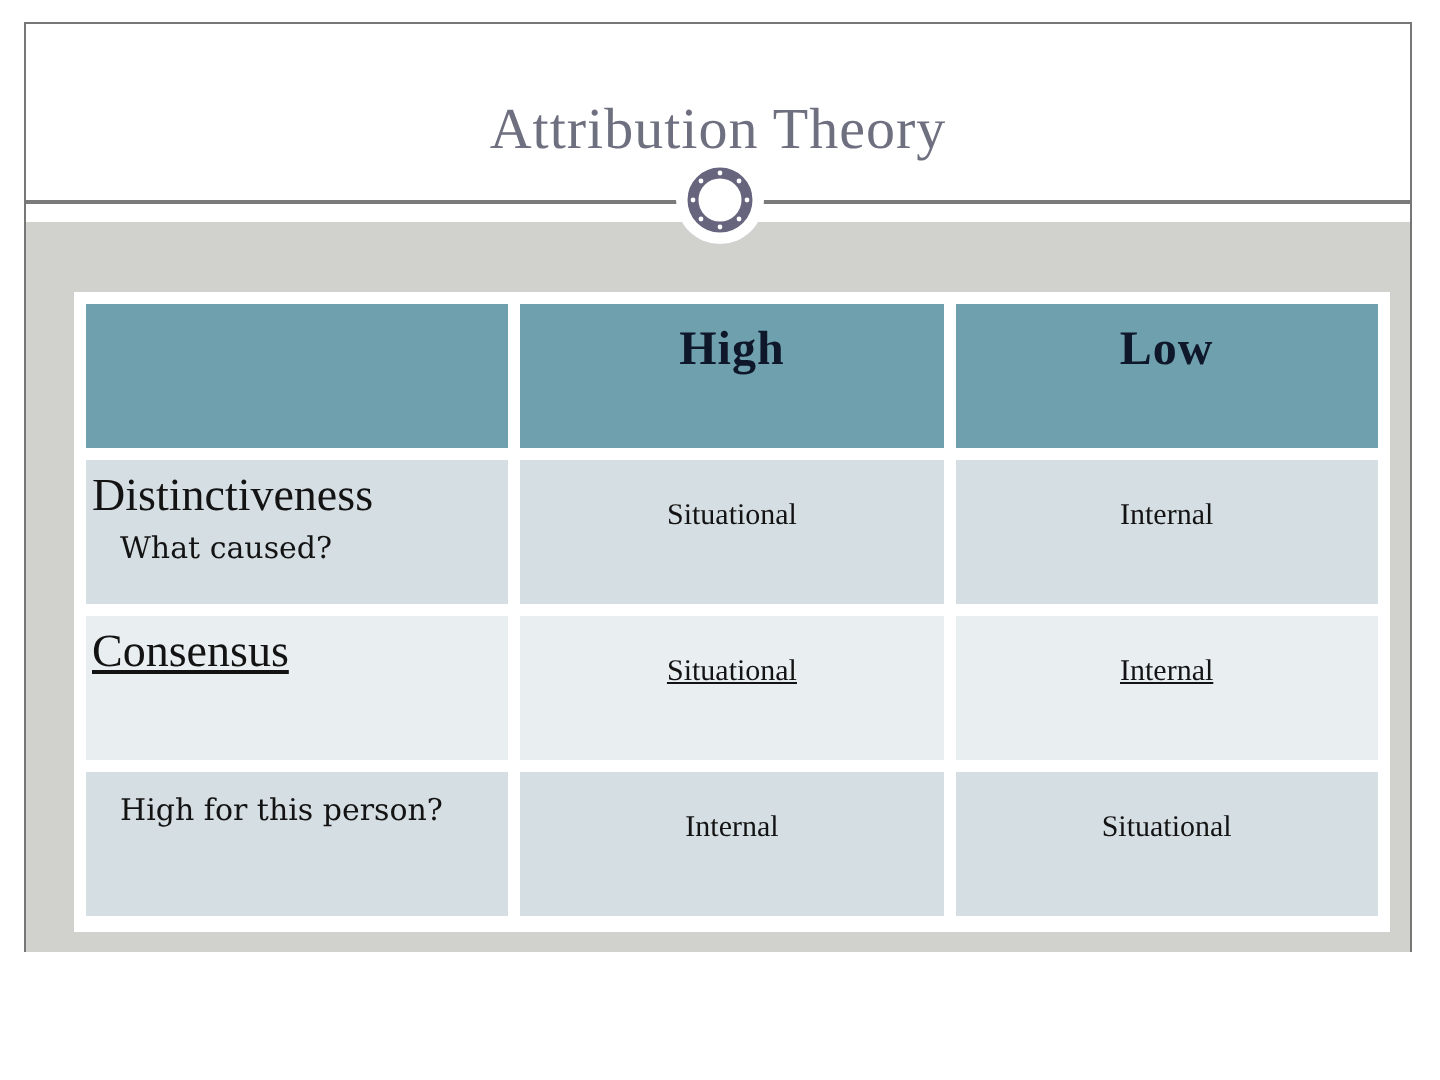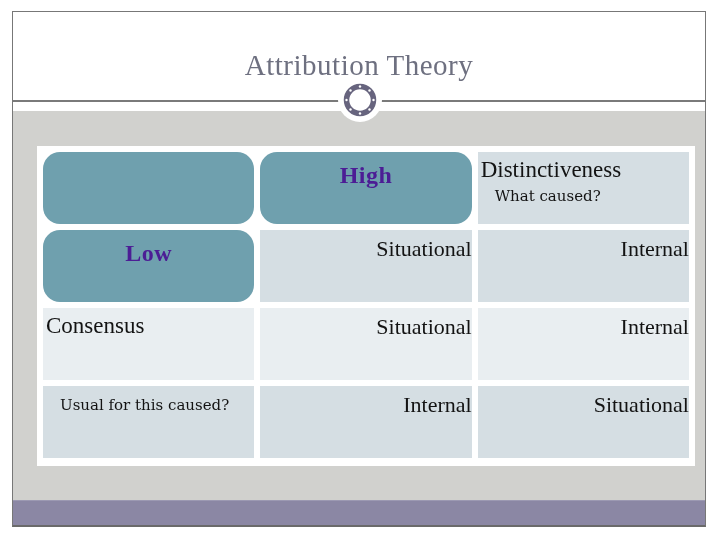--- a/index.html
+++ b/index.html
@@ -1,20 +1,20 @@
 <!DOCTYPE html>
 <html><head>
 <meta charset="utf-8">
 <style>
   * { margin: 0; padding: 0; box-sizing: border-box; }
   html, body { background: #ffffff; }
   .page {
     position: relative;
     width: 720px;
-    height: 540px;
+    height: 476px;
     background: #ffffff;
     font-family: "Liberation Serif", "DejaVu Serif", serif;
     overflow: hidden;
   }
   
   .frame {
     position: absolute;
     left: 12px; top: 11px;
     width: 694px; height: 516px;
     border: 1px solid #777777;
@@ -73,43 +73,42 @@
     background: #ffffff;
     display: grid;
     grid-template-columns: repeat(3, 1fr);
     grid-auto-rows: 72px;
     gap: 6px;
     padding: 6px;
   }
   .cell { overflow: hidden; }
   .head-cell {
     background: #6fa0ae;
-    color: #4c1d95;
+    color: #0f172a;
     font-weight: 700;
     font-size: 24px;
     letter-spacing: 0.5px;
     text-align: center;
     padding-top: 10px;
-    border-radius: 17px;
   }
   .row-a { background: #d5dee3; }
-  .row-b { background: #e9eef1; }
+  .row-b { background: #e9eef1; text-decoration: underline; }
   .label-cell { padding: 5px 4px 0 3px; color: #131313; }
   .row-label { font-size: 23px; line-height: 1.1; }
   .row-question {
     font-family: "DejaVu Serif", serif;
     font-size: 15px;
     margin-top: 5px;
     padding-left: 14px;
     color: #131313;
   }
   .value-cell {
-    text-align: right;
-    padding-top: 6px;
-    font-size: 22px;
+    text-align: center;
+    padding-top: 20px;
+    font-size: 15px;
     color: #131313;
   }
 </style>
 </head>
 <body>
 
 <div class="page">
 
   <div class="frame">
 
@@ -135,35 +134,35 @@
       <circle cx="24" cy="37.5" r="1.2"></circle>
       <circle cx="14.5" cy="33.5" r="1.2"></circle>
       <circle cx="10.5" cy="24" r="1.2"></circle>
       <circle cx="14.5" cy="14.5" r="1.2"></circle>
     </g>
   </svg>
 
   <div class="attr-table">
     <div class="cell head-cell"></div>
     <div class="cell head-cell">High</div>
+    <div class="cell head-cell">Low</div>
+
     <div class="cell label-cell row-a">
       <div class="row-label">Distinctiveness</div>
       <div class="row-question">What caused?</div>
     </div>
-
-    <div class="cell head-cell">Low</div>
     <div class="cell value-cell row-a">Situational</div>
     <div class="cell value-cell row-a">Internal</div>
 
     <div class="cell label-cell row-b">
       <div class="row-label">Consensus</div>
     </div>
     <div class="cell value-cell row-b">Situational</div>
     <div class="cell value-cell row-b">Internal</div>
 
     <div class="cell label-cell row-a">
-      <div class="row-question">Usual for this caused?</div>
+      <div class="row-question">High for this person?</div>
     </div>
     <div class="cell value-cell row-a">Internal</div>
     <div class="cell value-cell row-a">Situational</div>
   </div>
 
 </div>
 
 </body></html>

